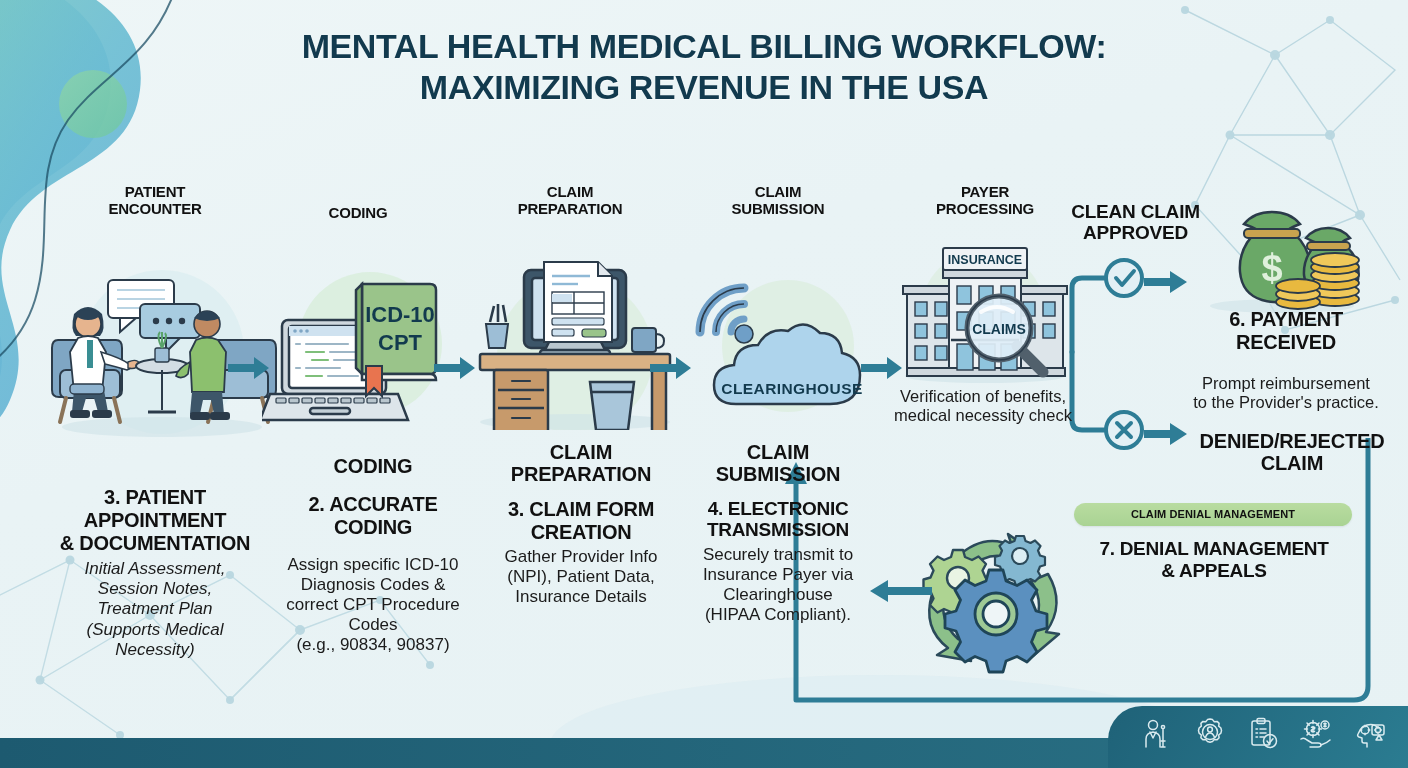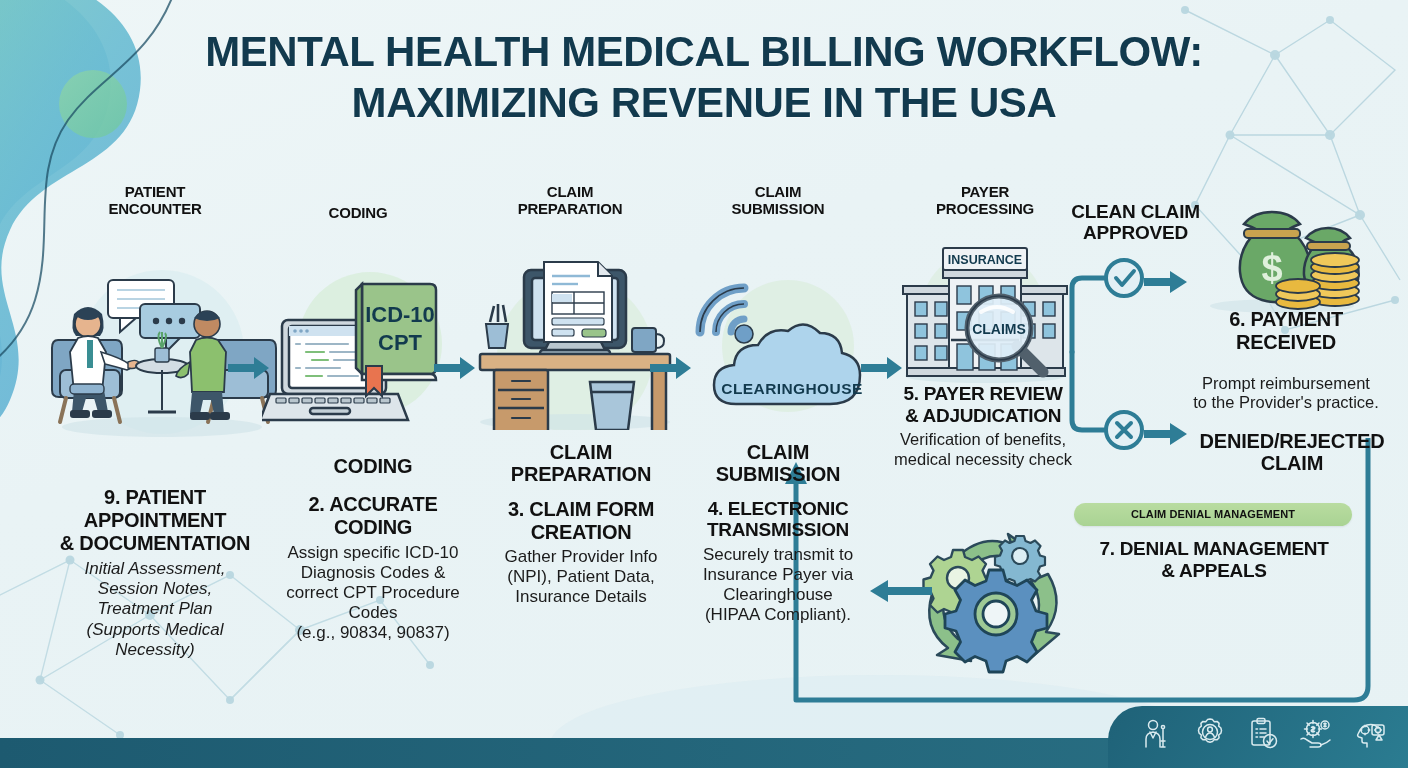--- a/index.html
+++ b/index.html
@@ -18,21 +18,21 @@
     overflow: hidden;
   }
   .bg-svg { position:absolute; inset:0; width:1408px; height:768px; pointer-events:none; }
 
   
   .title {
     position: absolute; top: 26px; left: 0; width: 1408px;
     text-align: center;
     color: #123a4e;
     font-weight: 800;
-    font-size: 42px;
+    font-size: 34px;
     line-height: 1.22;
     letter-spacing: -0.4px;
     text-shadow: 1px 1px 0 rgba(255,255,255,.5);
   }
   .title .l2 { display:block; }
 
   
   .abs { position: absolute; }
   .hdr {
     font-weight: 800; font-size: 15px; line-height: 1.12;
@@ -513,38 +513,38 @@
     <path d="M64,9 L20,9 L20,2 L2,13 L20,24 L20,17 L64,17 Z" fill="#2e7d96"></path>
   </svg>
 
   <svg class="illu" style="left:560px; top:432px;" width="820" height="282" viewBox="0 0 820 282">
     <path d="M808,6 L808,254 q0,14 -14,14 L236,268 L236,52" fill="none" stroke="#2e7d96" stroke-width="5" stroke-linejoin="round"></path>
     <path d="M236,30 L247,52 L225,52 Z" fill="#2e7d96"></path>
   </svg>
 
   <div class="abs" style="left:36px; top:486px; width:238px;">
     <div class="step-title">
-      <div>9. PATIENT</div>
+      <div>3. PATIENT</div>
       <div>APPOINTMENT</div>
       <div>&amp; DOCUMENTATION</div>
     </div>
     <div class="step-desc" style="margin-top:5px; white-space:pre-line;font-style:italic;">Initial Assessment,
 Session Notes,
 Treatment Plan
 (Supports Medical
 Necessity)</div>
   </div>
 
   <div class="abs" style="left:262px; top:455px; width:222px;">
     <div class="hdr" style="font-size:20px;">CODING</div>
     <div class="step-title" style="margin-top:16px;">
       <div>2. ACCURATE</div>
       <div>CODING</div>
     </div>
-    <div class="step-desc" style="margin-top:4px; white-space:pre-line;">Assign specific ICD-10
+    <div class="step-desc" style="margin-top:16px; white-space:pre-line;">Assign specific ICD-10
 Diagnosis Codes &amp;
 correct CPT Procedure
 Codes
 (e.g., 90834, 90837)</div>
   </div>
 
   <div class="abs" style="left:474px; top:441px; width:214px;">
     <div class="hdr" style="font-size:20px;">
       <div>CLAIM</div>
       <div>PREPARATION</div>
@@ -567,24 +567,20 @@
       <div>4. ELECTRONIC</div>
       <div>TRANSMISSION</div>
     </div>
     <div class="step-desc" style="margin-top:4px; white-space:pre-line;">Securely transmit to
 Insurance Payer via
 Clearinghouse
 (HIPAA Compliant).</div>
   </div>
 
   <div class="abs" style="left:872px; top:383px; width:222px;">
-    <div class="step-title sm">
-      <div>5. PAYER REVIEW</div>
-      <div>&amp; ADJUDICATION</div>
-    </div>
     <div class="step-desc sm" style="margin-top:4px; white-space:pre-line;">Verification of benefits,
 medical necessity check</div>
   </div>
 
   <div class="abs" style="left:1172px; top:308px; width:228px;">
     <div class="step-title">
       <div>6. PAYMENT</div>
       <div>RECEIVED</div>
     </div>
     <div class="step-desc sm" style="margin-top:20px; white-space:pre-line;">Prompt reimbursement

